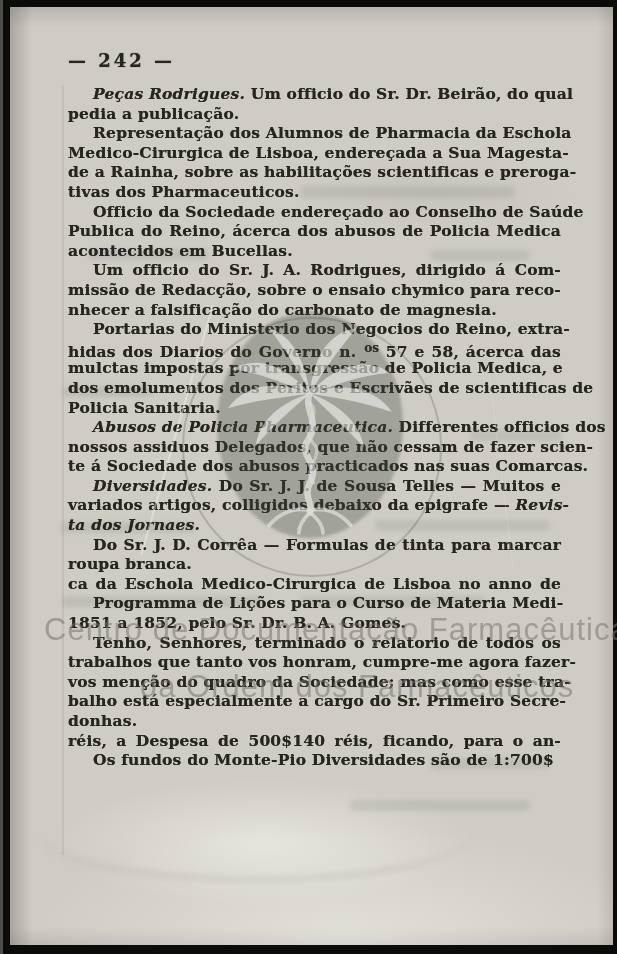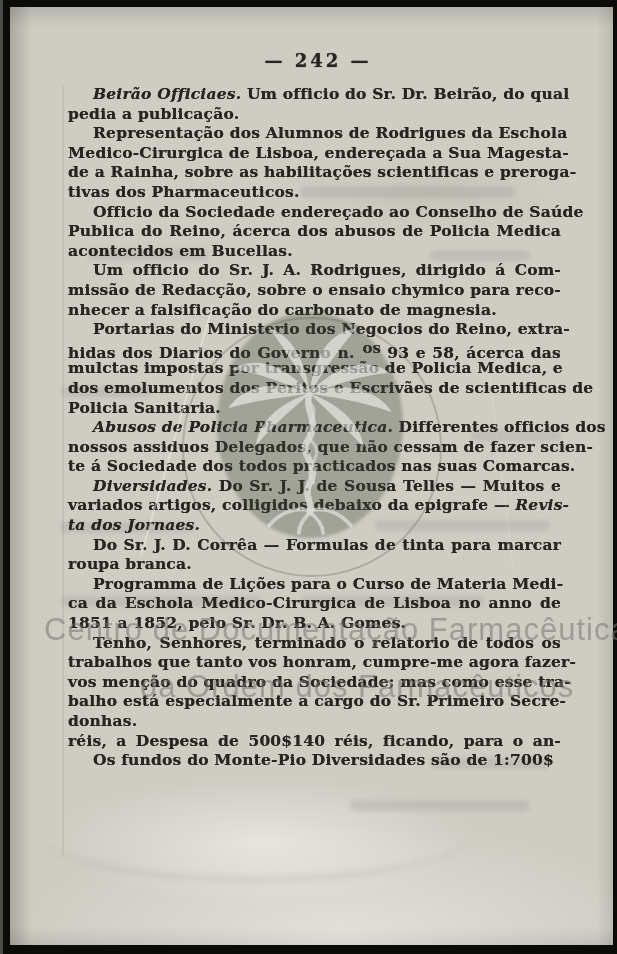--- a/index.html
+++ b/index.html
@@ -13,33 +13,33 @@
       linear-gradient(90deg, rgba(58,56,50,0.25), rgba(58,56,50,0) 22px),
       linear-gradient(270deg, rgba(58,56,50,0.14), rgba(58,56,50,0) 16px),
       linear-gradient(180deg, rgba(58,56,50,0.16), rgba(58,56,50,0) 20px),
       linear-gradient(0deg, rgba(58,56,50,0.12), rgba(58,56,50,0) 18px),
       radial-gradient(ellipse 200px 60px at 70% 20%, rgba(185,181,170,0.35), rgba(185,181,170,0) 70%),
       #cfccc4;}
   .shadow-arc{position:absolute;left:40px;top:788px;width:430px;height:90px;border-radius:50%;
     border-bottom:3px solid rgba(98,95,87,0.22);filter:blur(3px);z-index:1;}
   .fold{position:absolute;left:62px;top:85px;width:2px;height:770px;background:rgba(80,78,72,0.10);z-index:1;}
 
-  .page-header{position:absolute;left:68px;top:50px;width:500px;text-align:center;z-index:2;
+  .page-header{position:absolute;left:68px;top:50px;width:500px;z-index:2;
     font-size:18px;font-weight:700;letter-spacing:3px;color:#26251f;
     text-shadow:0 0 1px rgba(38,37,31,0.7);}
 
   .page-text{position:absolute;left:68px;top:84px;width:493px;z-index:2;
     font-size:15.5px;font-weight:700;color:#26251f;letter-spacing:0.2px;
     text-shadow:0 0 0.6px rgba(38,37,31,0.75);}
   .line{height:19.6px;line-height:19.6px;white-space:nowrap;
     text-align:justify;text-align-last:justify;}
   .line.end{text-align-last:left;}
   .line.ind{text-indent:25px;}
   .it{font-style:italic;}
-  .sup{font-size:15px;vertical-align:5px;letter-spacing:0;margin-left:8px;}
+  .sup{font-size:12px;vertical-align:5px;letter-spacing:0;margin-left:8px;}
 
   .smudge{position:absolute;background:rgba(104,121,113,0.16);filter:blur(2px);
     border-radius:5px;z-index:1;}
 
   .seal{position:absolute;left:182px;top:317px;width:256px;height:256px;z-index:3;
     border:2px solid rgba(86,88,80,0.28);border-radius:50%;}
   .seal-oval{position:absolute;left:217px;top:312px;width:186px;height:226px;z-index:3;
     background:rgba(70,78,64,0.33);border-radius:50%;filter:blur(1.5px);}
   .seal-tree{position:absolute;left:217px;top:312px;width:186px;height:226px;z-index:3;opacity:0.62;}
 
@@ -69,47 +69,47 @@
   <div class="smudge" style="left:60px;top:522px;width:135px;height:11px;"></div>
   <div class="smudge" style="left:375px;top:520px;width:175px;height:11px;"></div>
   <div class="smudge" style="left:62px;top:596px;width:200px;height:11px;"></div>
   <div class="smudge" style="left:300px;top:596px;width:185px;height:11px;"></div>
   <div class="smudge" style="left:430px;top:758px;width:120px;height:11px;"></div>
   <div class="smudge" style="left:350px;top:800px;width:180px;height:11px;"></div>
 
   <div class="page-header">— 242 —</div>
 
   <div class="page-text">
-      <div class="line ind"><span class="it">Beirão Officiaes.</span><span> Um officio do Sr. Dr. Beirão, do qual</span></div>
+      <div class="line ind"><span class="it">Peças Rodrigues.</span><span> Um officio do Sr. Dr. Beirão, do qual</span></div>
       <div class="line end"><span>pedia a publicação.</span></div>
-      <div class="line ind"><span>Representação dos Alumnos de Rodrigues da Eschola</span></div>
+      <div class="line ind"><span>Representação dos Alumnos de Pharmacia da Eschola</span></div>
       <div class="line"><span>Medico-Cirurgica de Lisboa, endereçada a Sua Magesta-</span></div>
       <div class="line"><span>de a Rainha, sobre as habilitações scientificas e preroga-</span></div>
       <div class="line end"><span>tivas dos Pharmaceuticos.</span></div>
       <div class="line ind"><span>Officio da Sociedade endereçado ao Conselho de Saúde</span></div>
       <div class="line"><span>Publica do Reino, ácerca dos abusos de Policia Medica</span></div>
       <div class="line end"><span>acontecidos em Bucellas.</span></div>
       <div class="line ind"><span>Um officio do Sr. J. A. Rodrigues, dirigido á Com-</span></div>
       <div class="line"><span>missão de Redacção, sobre o ensaio chymico para reco-</span></div>
       <div class="line end"><span>nhecer a falsificação do carbonato de magnesia.</span></div>
       <div class="line ind"><span>Portarias do Ministerio dos Negocios do Reino, extra-</span></div>
-      <div class="line"><span>hidas dos Diarios do Governo n.</span><span class="sup">os</span><span> 93 e 58, ácerca das</span></div>
+      <div class="line"><span>hidas dos Diarios do Governo n.</span><span class="sup">os</span><span> 57 e 58, ácerca das</span></div>
       <div class="line"><span>mulctas impostas por transgressão de Policia Medica, e</span></div>
       <div class="line"><span>dos emolumentos dos Peritos e Escrivães de scientificas de</span></div>
       <div class="line end"><span>Policia Sanitaria.</span></div>
       <div class="line ind"><span class="it">Abusos de Policia Pharmaceutica.</span><span> Differentes officios dos</span></div>
       <div class="line"><span>nossos assiduos Delegados, que não cessam de fazer scien-</span></div>
-      <div class="line end"><span>te á Sociedade dos todos practicados nas suas Comarcas.</span></div>
+      <div class="line end"><span>te á Sociedade dos abusos practicados nas suas Comarcas.</span></div>
       <div class="line ind"><span class="it">Diversidades.</span><span> Do Sr. J. J. de Sousa Telles — Muitos e</span></div>
       <div class="line"><span>variados artigos, colligidos debaixo da epigrafe — </span><span class="it">Revis-</span></div>
       <div class="line end"><span class="it">ta dos Jornaes.</span></div>
       <div class="line ind"><span>Do Sr. J. D. Corrêa — Formulas de tinta para marcar</span></div>
       <div class="line end"><span>roupa branca.</span></div>
+      <div class="line"><span>ca da Eschola Medico-Cirurgica de Lisboa no anno de</span></div>
       <div class="line ind"><span>Programma de Lições para o Curso de Materia Medi-</span></div>
-      <div class="line"><span>ca da Eschola Medico-Cirurgica de Lisboa no anno de</span></div>
       <div class="line end"><span>1851 a 1852, pelo Sr. Dr. B. A. Gomes.</span></div>
       <div class="line ind"><span>Tenho, Senhores, terminado o relatorio de todos os</span></div>
       <div class="line"><span>trabalhos que tanto vos honram, cumpre-me agora fazer-</span></div>
       <div class="line"><span>vos menção do quadro da Sociedade; mas como esse tra-</span></div>
       <div class="line"><span>balho está especialmente a cargo do Sr. Primeiro Secre-</span></div>
       <div class="line end"><span>donhas.</span></div>
       <div class="line"><span>réis, a Despesa de 500$140 réis, ficando, para o an-</span></div>
       <div class="line ind end"><span>Os fundos do Monte-Pio Diversidades são de 1:700$</span></div>
     </div>
 

